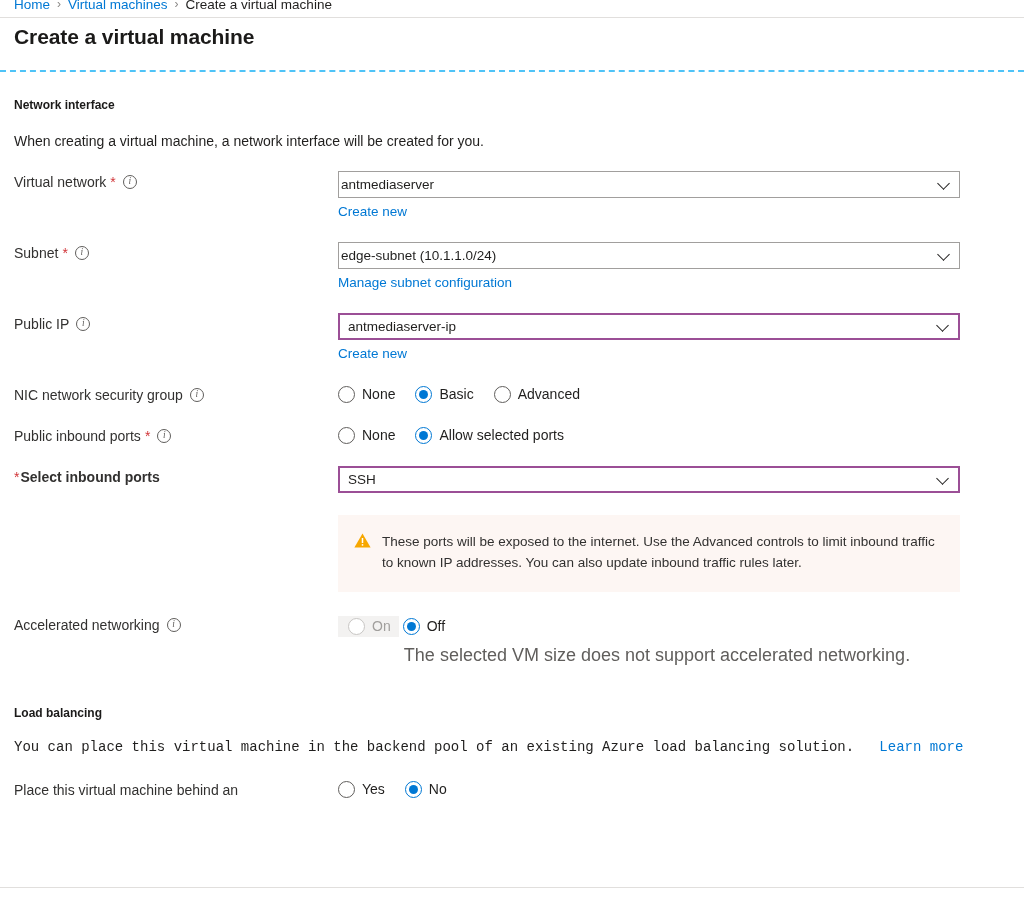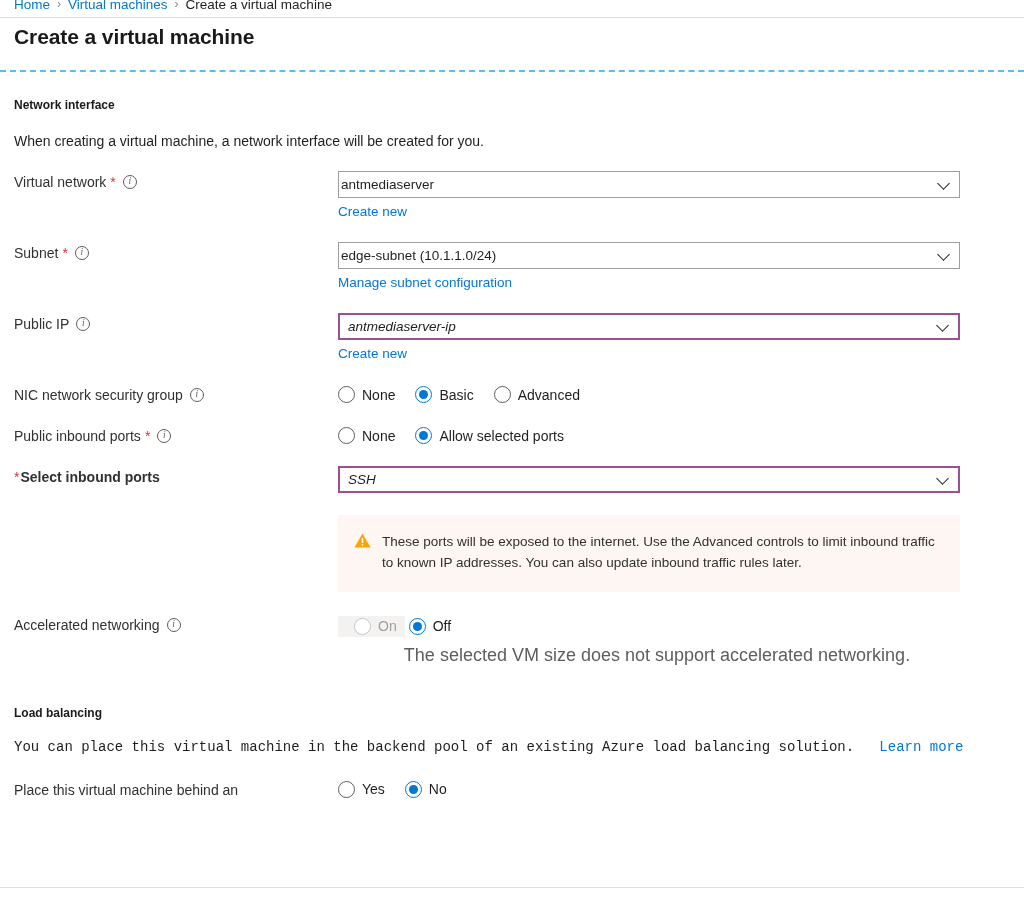--- a/index.html
+++ b/index.html
@@ -155,21 +155,20 @@
     display: flex;
     align-items: center;
     padding: 0 30px 0 2px;
     font-size: 13.5px;
     color: #201f1e;
     cursor: pointer;
   }
   .dropdown.focused {
     border: 2px solid #9b4f96;
     padding-left: 8px;
-    font-style: italic;
   }
   .chev {
     position: absolute;
     right: 11px;
     top: 50%;
     width: 9px; height: 9px;
     margin-top: -6px;
     border-right: 1.6px solid #201f1e;
     border-bottom: 1.6px solid #201f1e;
     transform: rotate(45deg);
@@ -183,21 +182,21 @@
   }
 
   
   .radio-group {
     display: flex;
     align-items: center;
     padding-top: 2px;
   }
   .radio-opt {
     display: flex;
-    align-items: center;
+    align-items: flex-start;
     margin-right: 20px;
     font-size: 14px;
     color: #201f1e;
     cursor: pointer;
     white-space: nowrap;
   }
   .radio-opt:last-child { margin-right: 0; }
   .radio-mark {
     width: 17px; height: 17px;
     border-radius: 50%;
@@ -215,21 +214,21 @@
     position: absolute;
     top: 50%; left: 50%;
     width: 9px; height: 9px;
     margin: -4.5px 0 0 -4.5px;
     border-radius: 50%;
     background: #0078d4;
   }
   .radio-opt.disabled {
     background: #f3f2f1;
     color: #a19f9d;
-    padding: 2px 8px 2px 16px;
+    padding: 2px 8px 2px 10px;
     margin-right: 4px;
     cursor: default;
   }
   .radio-opt.disabled .radio-mark {
     border-color: #c8c6c4;
   }
 
   
   .warn-wrap {
     margin-top: 22px;

